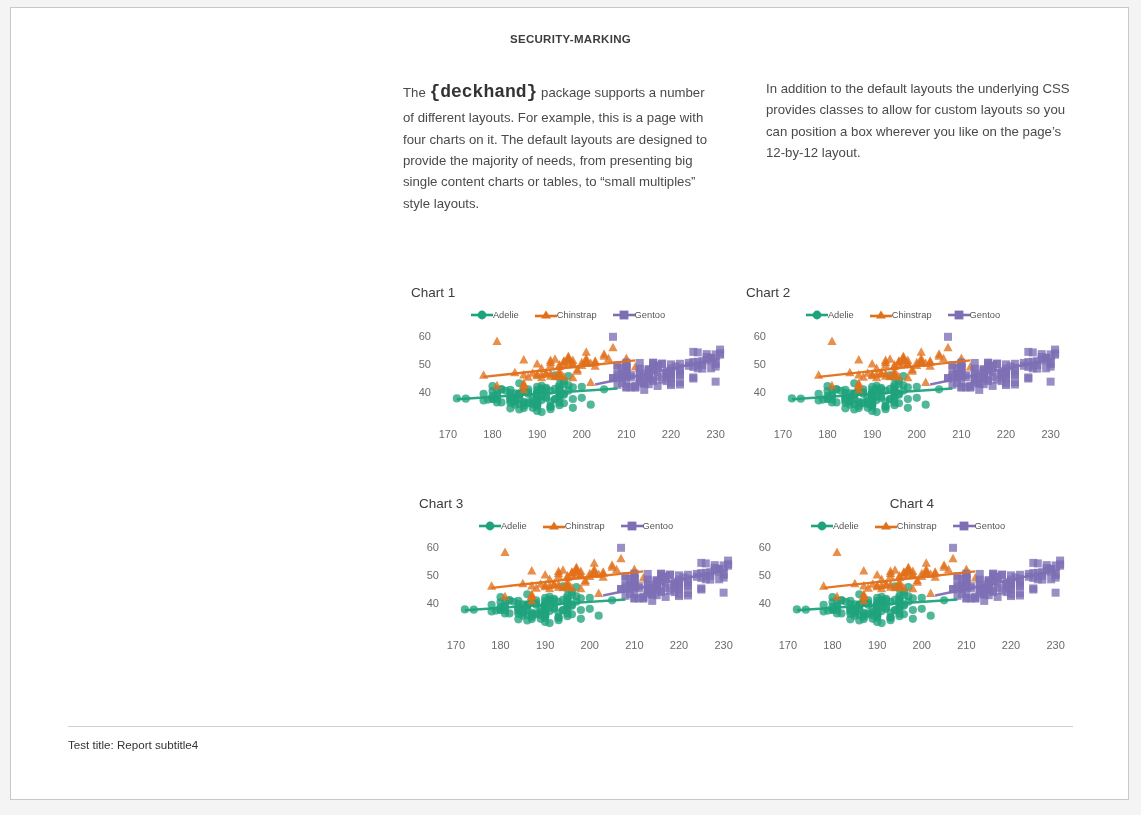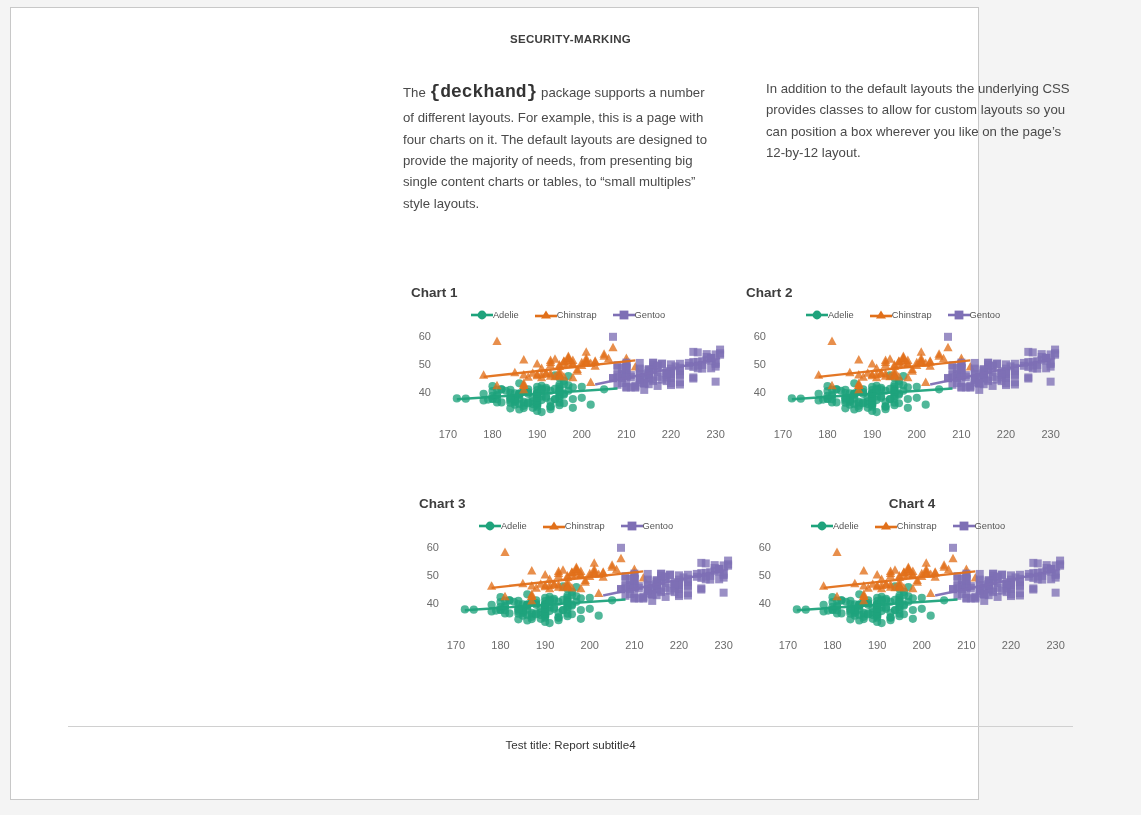--- a/index.html
+++ b/index.html
@@ -12,21 +12,21 @@
     background: #f4f4f4;
     font-family: "Liberation Sans", sans-serif;
     overflow: hidden;
   }
 
   
   #page-sheet {
     position: absolute;
     left: 10px;
     top: 7px;
-    width: 969px;
+    width: 1119px;
     height: 793px;
     background: #ffffff;
     border: 1px solid #c8c8c8;
     box-sizing: border-box;
   }
 
   
   #security-marking {
     position: absolute;
     left: 0;
@@ -90,21 +90,21 @@
     height: 196px;
   }
   #chart-box-1 { left: 392px; top: 221px; }
   #chart-box-2 { left: 727px; top: 221px; }
   #chart-box-3 { left: 392px; top: 432px; margin-left: 8px; }
   #chart-box-4 { left: 732px; top: 432px; text-align: center; }
 
   .chart-title {
     margin: 0 0 6px 8px;
     font-size: 13.5px;
-    font-weight: bold;
+    font-weight: normal;
     color: #3d3d3d;
   }
 
   .chart-legend {
     display: flex;
     justify-content: center;
     align-items: center;
     gap: 16px;
     height: 18px;
     margin-bottom: 2px;
@@ -134,21 +134,21 @@
     width: 1005px;
     height: 1px;
     background: #d0d0d0;
   }
   #footer {
     position: absolute;
     left: 57px;
     top: 730px;
     width: 1005px;
     display: flex;
-    justify-content: center;
+    justify-content: flex-start;
     align-items: baseline;
     font-size: 11.6px;
     color: #333;
   }
 </style>
 </head>
 <body>
 
 <div id="page-sheet">
 

